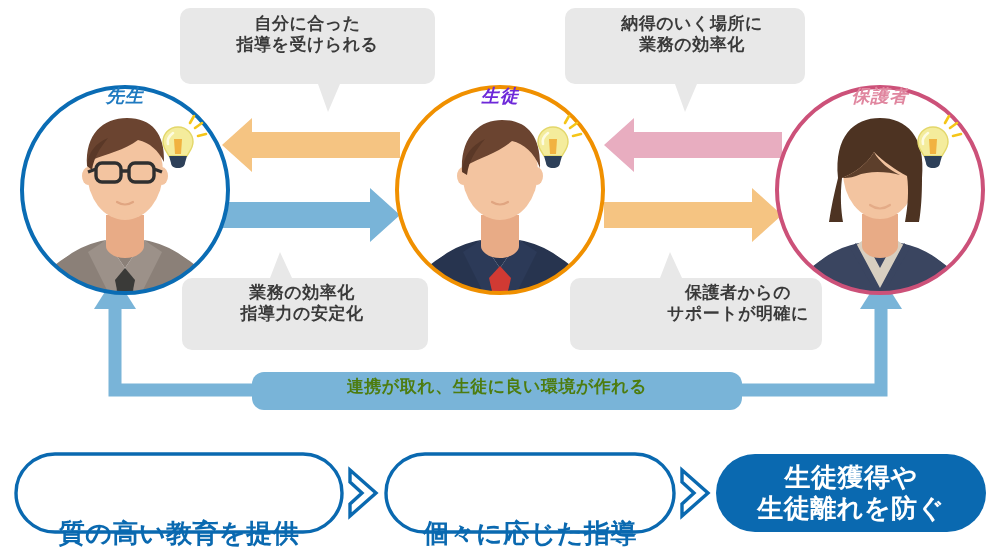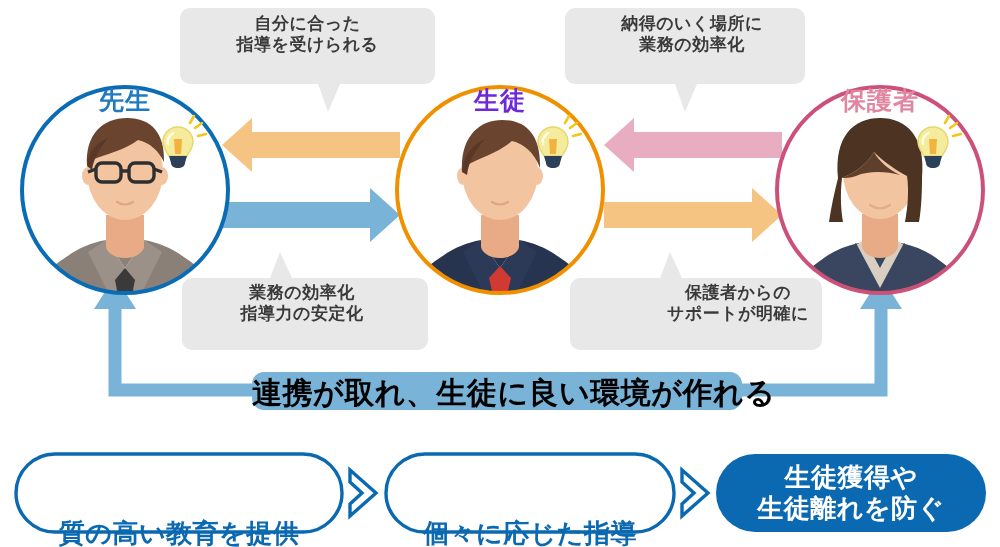--- a/index.html
+++ b/index.html
@@ -7,31 +7,31 @@
     width:1000px;height:547px;
     font-family:"Liberation Sans","DejaVu Sans",sans-serif;
     overflow:hidden;
   }
   #stage{position:relative;width:1000px;height:547px;background:#fff;}
   #stage svg.layer{position:absolute;left:0;top:0;width:1000px;height:547px;}
 
   
   .abs{position:absolute;}
   .role-label{
-    font-size:25px;font-weight:700;letter-spacing:1px;
-    text-align:center;white-space:nowrap;
+    font-size:18px;font-weight:700;letter-spacing:1px;
+    text-align:center;white-space:nowrap;font-style:italic;
   }
   .callout-text{
     position:absolute;text-align:center;color:#3a3a3a;
     font-size:17px;font-weight:700;line-height:1.22;
     letter-spacing:0.5px;white-space:nowrap;
   }
   .banner-text{
-    position:absolute;text-align:center;color:#000000;
-    font-size:30px;font-weight:700;line-height:1;
+    position:absolute;text-align:center;color:#4d7c0f;
+    font-size:17px;font-weight:700;line-height:1;
     letter-spacing:0.5px;white-space:nowrap;
   }
   .pill-text{
     position:absolute;text-align:center;
     font-size:26px;font-weight:700;line-height:1.2;
     letter-spacing:0.5px;white-space:nowrap;
   }
   .pill-text.outline{color:#0a69b0;margin-top:40px;}
   .pill-text.filled{color:#ffffff;}
 </style>

